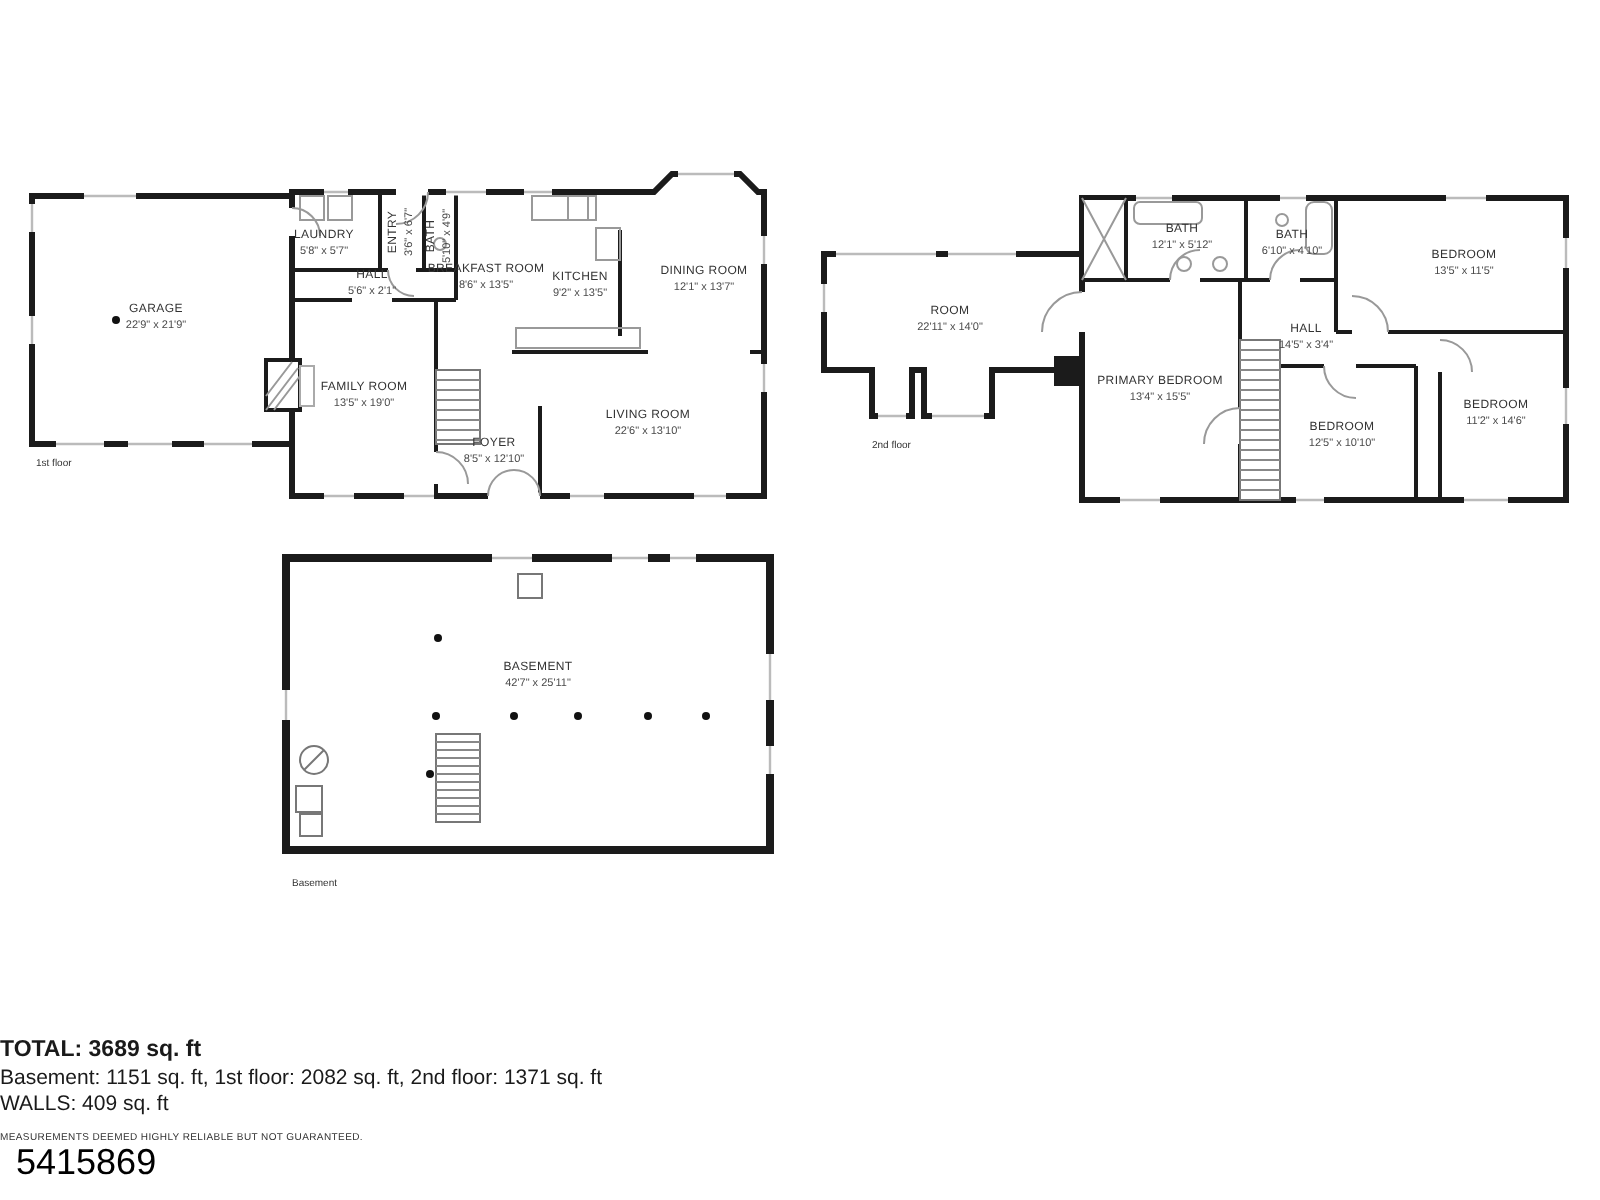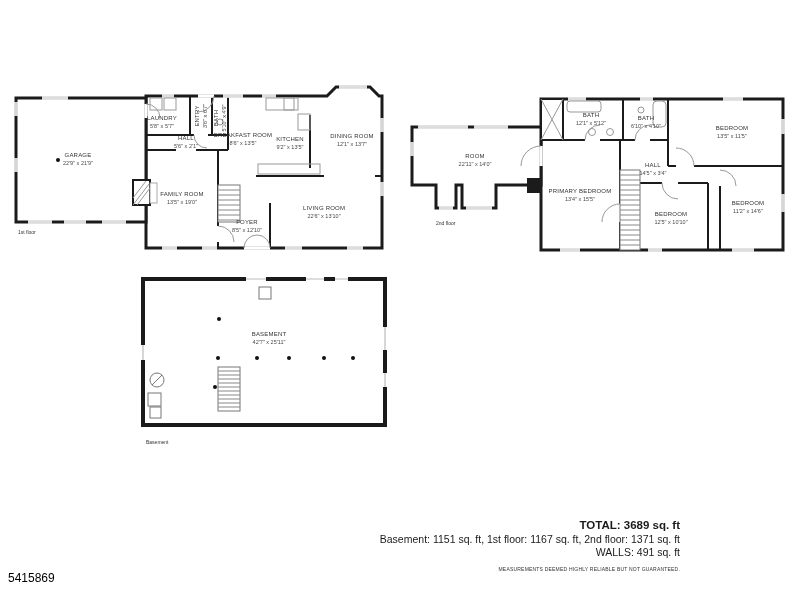--- a/index.html
+++ b/index.html
@@ -4,25 +4,25 @@
 <style>
   *{margin:0;padding:0;box-sizing:border-box}
   html,body{width:800px;height:600px;background:#fff;font-family:"Liberation Sans",sans-serif;position:relative;overflow:hidden;color:#1a1a1a}
   .plan{position:absolute}
   .plan svg{position:absolute;left:0;top:0;overflow:visible}
   .room-label{position:absolute;transform:translate(-50%,-50%);text-align:center;color:#333;white-space:nowrap;line-height:1.25}
   .room-label .rn{font-size:6px;letter-spacing:.2px}
   .room-label .rd{font-size:5.5px;color:#4a4a4a}
   .room-label.vertical{transform:translate(-50%,-50%) rotate(-90deg)}
   .floor-tag{position:absolute;font-size:5px;color:#333;white-space:nowrap}
-  .summary{position:absolute;left:0;top:519px;width:680px;text-align:right}
+  .summary{position:absolute;left:0;top:519px;width:680px;text-align:left}
   .summary .total{font-size:11.5px;font-weight:bold;margin-bottom:2px}
   .summary .line{font-size:10.5px;line-height:12.5px}
   .summary .disclaimer{font-size:5px;color:#333;margin-top:8px;letter-spacing:.2px}
-  .listing-id{position:absolute;left:8px;top:571px;font-size:12px;color:#000}
+  .listing-id{position:absolute;left:8px;top:571px;font-size:18px;color:#000}
 </style>
 </head>
 <body>
 
 <div class="plan" style="left:14px;top:86px;width:372px;height:168px">
   <svg width="372" height="168" viewBox="0 0 372 168">
     <g fill="#ffffff" stroke="#1b1b1b" stroke-width="3">
       <path d="M132 10 H313 L322 1 H356 L365 10 H368 V162 H132 Z"></path>
       <path d="M2 12 H132 V136 H2 Z"></path>
     </g>
@@ -243,18 +243,18 @@
 
   <div class="room-label" style="left:129px;top:63px">
       <div class="rn">BASEMENT</div>
       <div class="rd">42'7" x 25'11"</div>
     </div>
   <div class="floor-tag" style="left:6px;top:164px">Basement</div>
 </div>
 
 <div class="summary">
   <div class="total">TOTAL: 3689 sq. ft</div>
-  <div class="line">Basement: 1151 sq. ft, 1st floor: 1167 sq. ft, 2nd floor: 1371 sq. ft</div>
-  <div class="line">WALLS: 491 sq. ft</div>
+  <div class="line">Basement: 1151 sq. ft, 1st floor: 2082 sq. ft, 2nd floor: 1371 sq. ft</div>
+  <div class="line">WALLS: 409 sq. ft</div>
   <div class="disclaimer">MEASUREMENTS DEEMED HIGHLY RELIABLE BUT NOT GUARANTEED.</div>
 </div>
 
 <div class="listing-id">5415869</div>
 
 </body></html>

